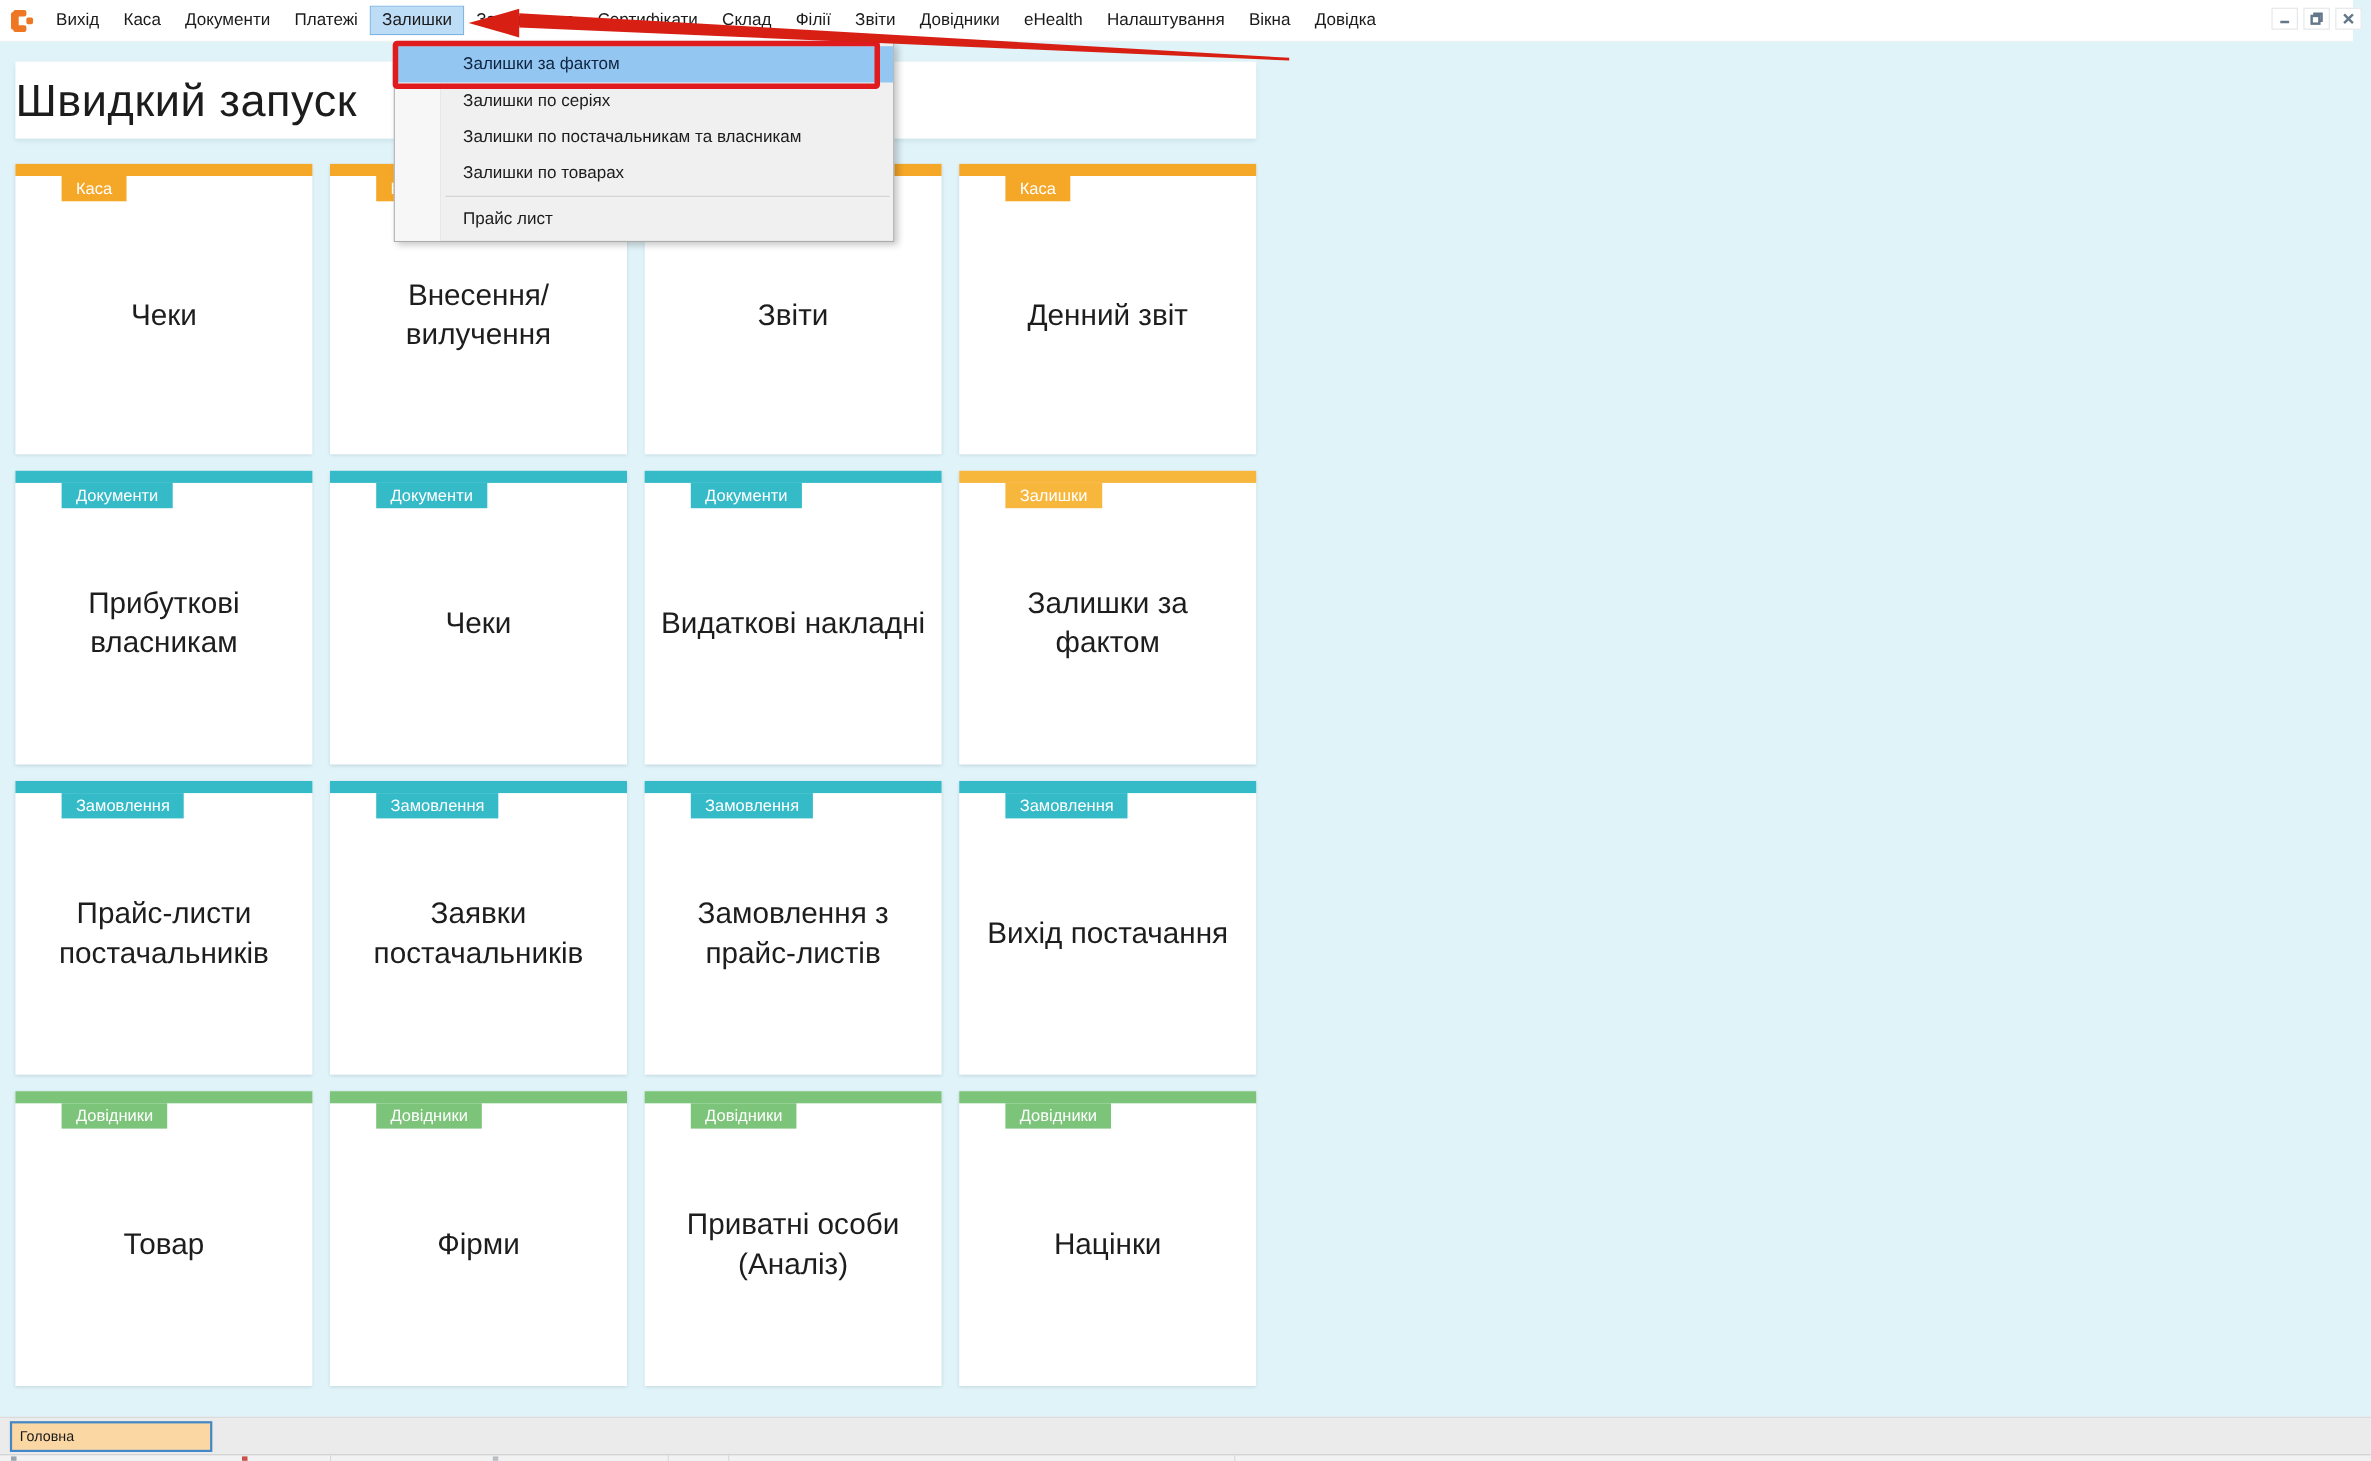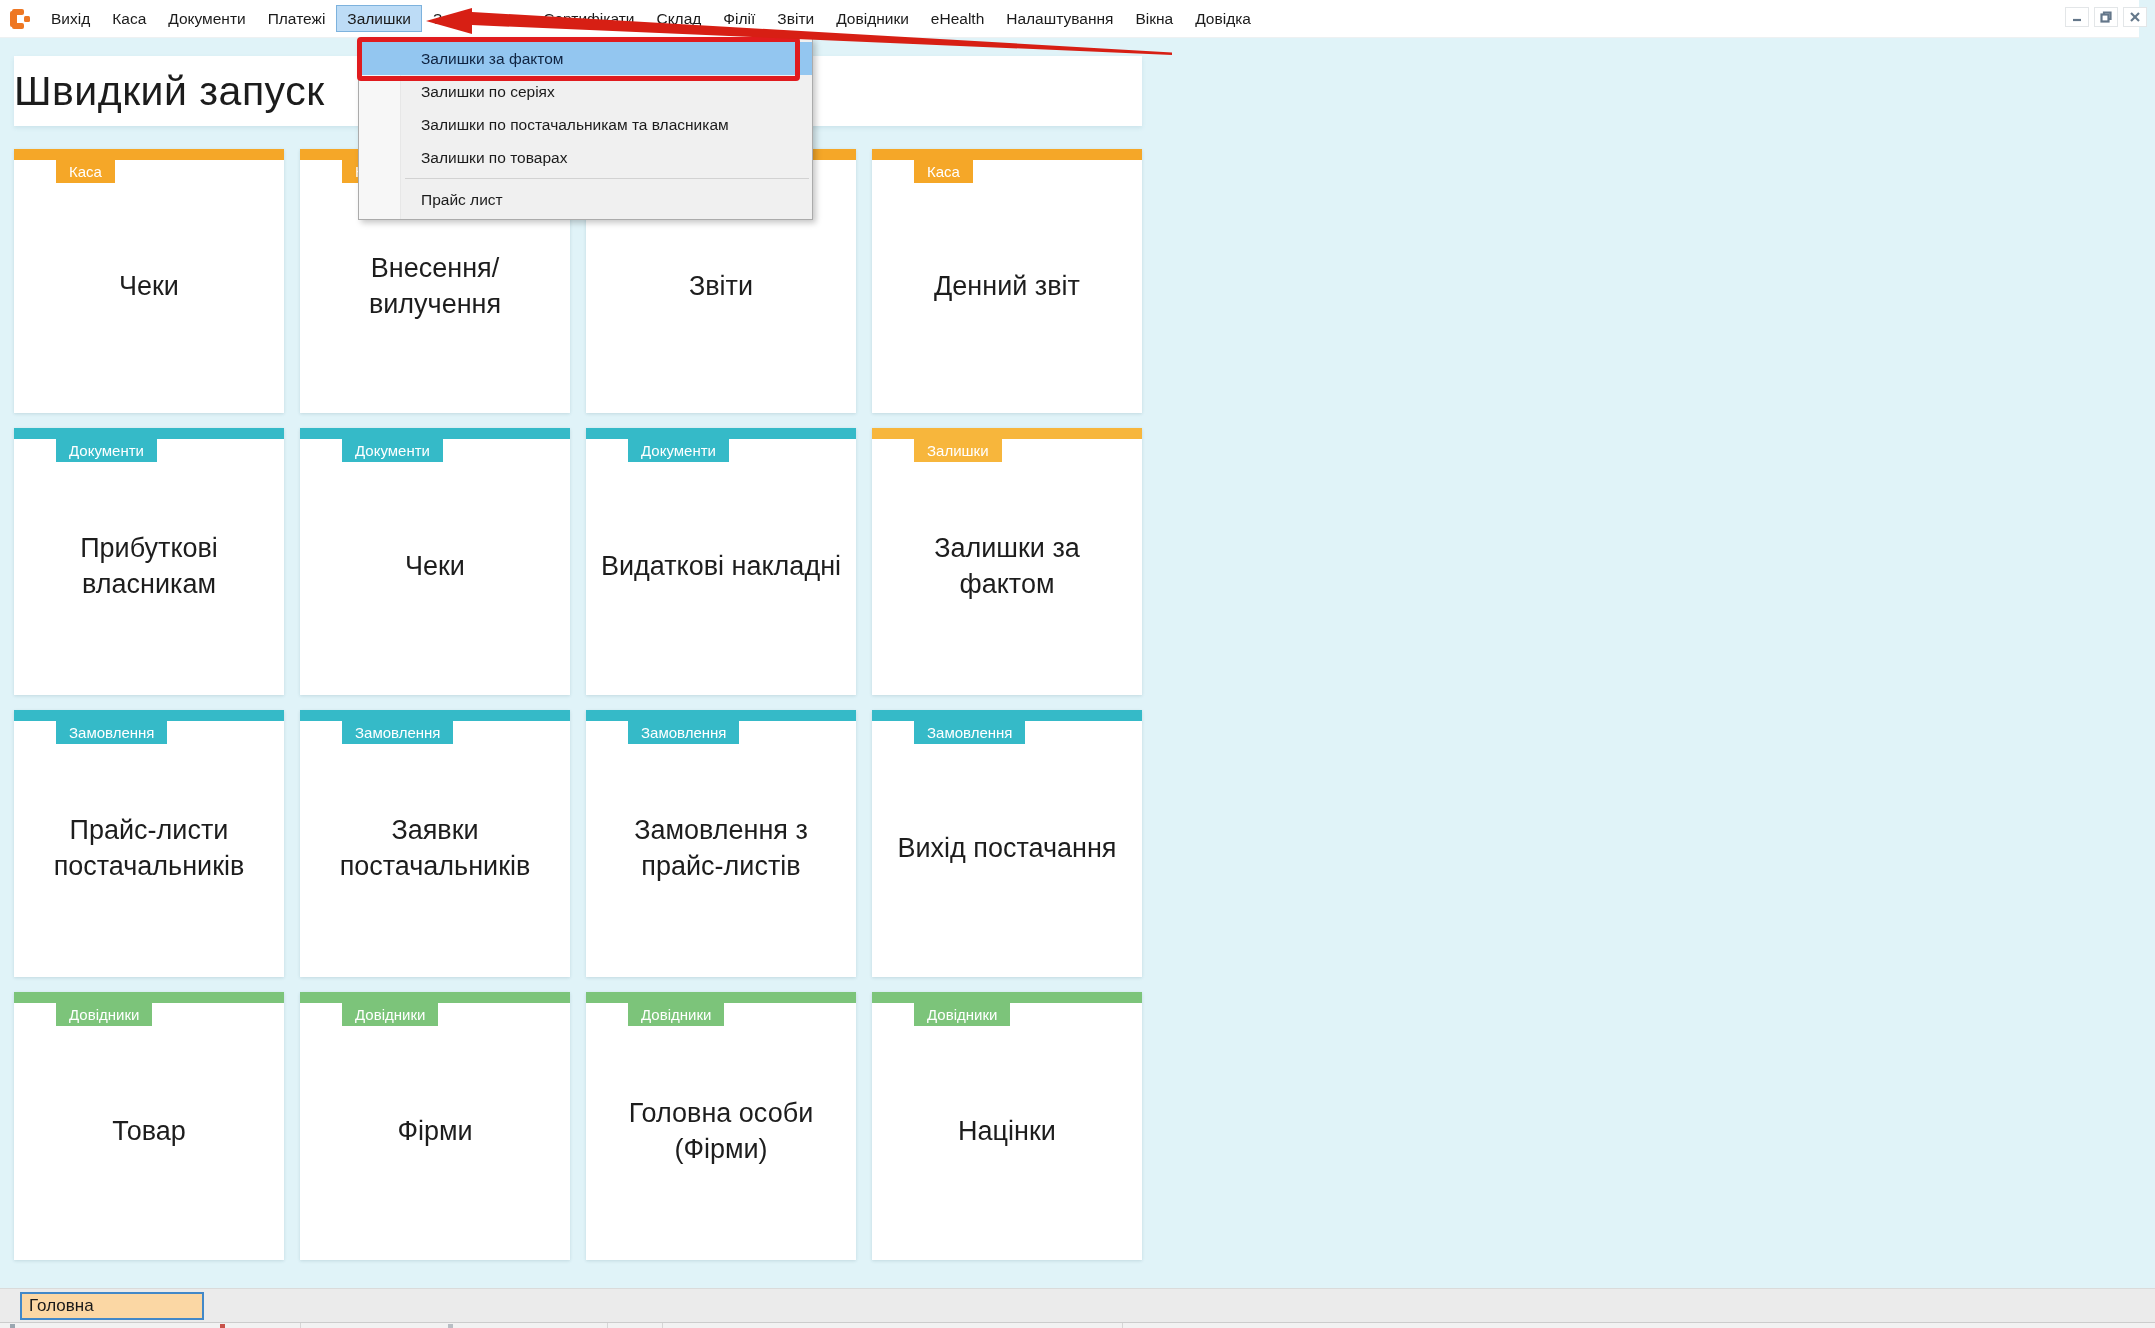--- a/index.html
+++ b/index.html
@@ -98,23 +98,23 @@
   }
   .tile-label .inner { width:100%; }
   .tile-label .inner.narrow { max-width:200px; margin:0 auto; }
 
   
   .statusbar {
     position:absolute; left:0; right:0; top:1288px; height:34px;
     background:#ebebeb; border-top:1px solid #dadada; z-index:3;
   }
   .hometab {
-    position:absolute; left:20px; top:3px; width:184px; height:28px;
+    position:absolute; left:9px; top:3px; width:184px; height:28px;
     background:#fbd7a4; border:2px solid #4288c8;
-    font-size:17px; line-height:24px; padding-left:7px; color:#1a1a1a;
+    font-size:13px; line-height:24px; padding-left:7px; color:#1a1a1a;
     cursor:pointer;
   }
   .bottomstrip {
     position:absolute; left:0; right:0; top:1322px; height:6px;
     background:#f2f2f2; border-top:1px solid #cccccc; z-index:3;
   }
   .bottomstrip .vline { position:absolute; top:0; bottom:0; width:1px; background:#d6d6d6; }
   .bottomstrip .speck { position:absolute; top:1px; width:5px; height:4px; }
 </style>
 </head>
@@ -290,21 +290,21 @@
     <div class="tile-bar"></div>
     <span class="tile-badge">Довідники</span>
     <div class="tile-label">
         <div class="inner">Фірми</div>
       </div>
   </div>
   <div class="tile" style="--accent: #7CC47A;">
     <div class="tile-bar"></div>
     <span class="tile-badge">Довідники</span>
     <div class="tile-label">
-        <div class="inner">Головна особи (Фірми)</div>
+        <div class="inner">Приватні особи (Аналіз)</div>
       </div>
   </div>
   <div class="tile" style="--accent: #7CC47A;">
     <div class="tile-bar"></div>
     <span class="tile-badge">Довідники</span>
     <div class="tile-label">
         <div class="inner">Націнки</div>
       </div>
   </div>
 </div>

